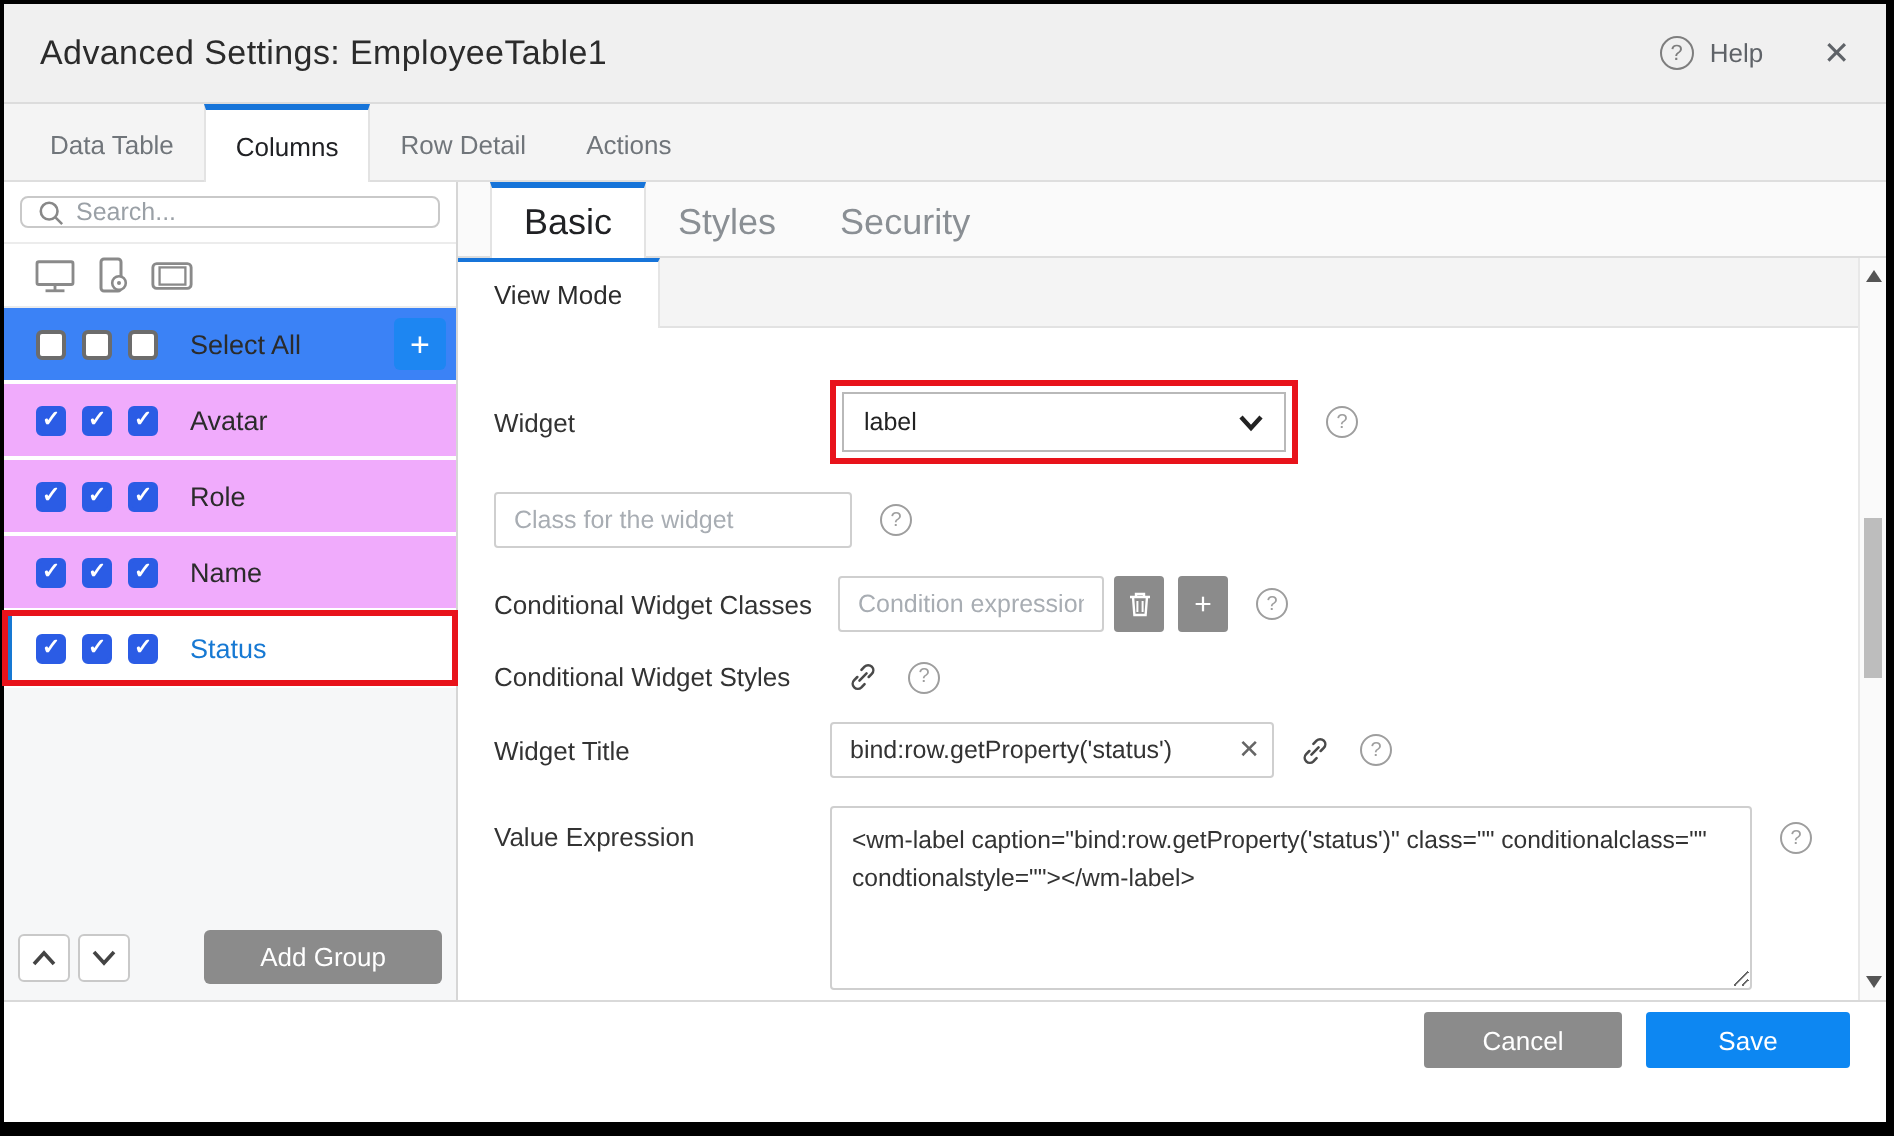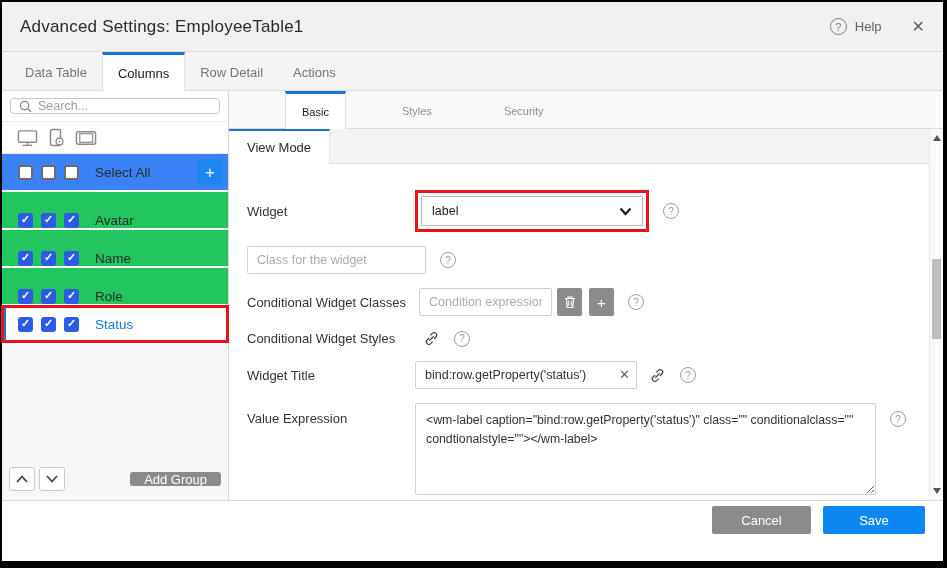--- a/index.html
+++ b/index.html
@@ -25,39 +25,39 @@
   
   .sidebar { width:227px; border-right:1px solid #d6d6d6; display:flex; flex-direction:column; background:#fff; flex:none; }
   .search-row { padding:7px 8px; border-bottom:1px solid #ececec; }
   .search-box { height:16px; border:1px solid #c9c9c9; border-radius:4px; display:flex; align-items:center; padding:0 8px; background:#fff; }
   .search-box input { border:none; outline:none; flex:1; font-size:12.5px; color:#333; margin-left:6px; font-family:"Liberation Sans",sans-serif; }
   .search-box input::placeholder { color:#9aa0a6; }
   .device-row { height:32px; display:flex; align-items:center; gap:10px; padding-left:15px; border-bottom:1px solid #ececec; }
   .device-row svg { cursor:pointer; }
   .col-rows { display:flex; flex-direction:column; }
   .col-row { height:38px; display:flex; align-items:center; padding-left:16px; position:relative; background:#3b82f6; border-bottom:2px solid #fff; cursor:pointer; }
-  .col-row.tinted { background:#22c55e;align-items:flex-end; }
+  .col-row.tinted { background:#f0abfc; }
   .col-row.selected { background:#fff; }
   .col-row.selected::before { content:''; position:absolute; left:0; top:0; bottom:0; width:4px; background:#1779d3; }
   .col-row.annotated::after { content:''; position:absolute; inset:-1px; border:3px solid #e8131b; pointer-events:none; }
   .cb { width:15px; height:15px; border:2px solid #6c6c6c; border-radius:3px; background:#fff; margin-right:8px; position:relative; flex:none; }
   .cb.checked { background:#2b5ce5; border-color:#2b5ce5; }
   .cb.checked::after { content:'✓'; position:absolute; left:1px; top:-2px; color:#fff; font-size:11px; font-weight:bold; }
   .row-label { font-size:13.5px; color:#2b2b2b; margin-left:8px; }
   .col-row.selected .row-label { color:#1779d3; }
   .add-col-btn { margin-left:auto; margin-right:5px; width:26px; height:26px; background:#1d86f2; color:#fff; border:none; border-radius:3px; font-size:17px; line-height:1; cursor:pointer; }
   .side-spacer { flex:1; background:#f6f7f8; }
   .side-toolbar { height:37px; background:#f6f7f8; display:flex; align-items:center; padding:0 7px 6px 7px; }
   .arrow-btn { width:26px; height:24px; background:#fff; border:1px solid #c9c9c9; border-radius:3px; margin-right:4px; display:flex; align-items:center; justify-content:center; cursor:pointer; }
-  .add-group-btn { margin-left:auto; height:14px; padding:0 14px; background:#8b8b8b; color:#fff; border:none; border-radius:3px; font-size:13px; cursor:pointer; }
+  .add-group-btn { margin-left:auto; height:27px; padding:0 28px; background:#8b8b8b; color:#fff; border:none; border-radius:3px; font-size:13px; cursor:pointer; }
 
   
   .rpanel { flex:1; display:flex; flex-direction:column; min-width:0; background:#fff; }
   .ptab-row { height:38px; background:#fafafa; border-bottom:1px solid #ddd; display:flex; align-items:stretch; padding-left:16px; flex:none; }
-  .ptab { padding:0 16px; font-size:11px; color:#8a8f94; display:flex; align-items:center; border-top:3px solid transparent; cursor:pointer;margin-left:40px; }
+  .ptab { padding:0 16px; font-size:18px; color:#8a8f94; display:flex; align-items:center; border-top:3px solid transparent; cursor:pointer; }
   .ptab.active { background:#fff; color:#202124; border-top:3px solid #1674d9; border-left:1px solid #e3e3e3; border-right:1px solid #e3e3e3; margin-bottom:-1px; }
   .scroll-wrap { flex:1; display:flex; min-height:0; position:relative; }
   .panel-body { flex:1; min-width:0; display:flex; flex-direction:column; }
   .subtab-row { height:35px; background:#f4f4f4; border-bottom:1px solid #e2e2e2; display:flex; align-items:stretch; flex:none; }
   .subtab { padding:0 18px; font-size:13px; color:#2b2b2b; display:flex; align-items:center; background:#fff; border-top:2px solid #1674d9; border-right:1px solid #e5e5e5; margin-bottom:-1px; cursor:pointer; }
   .form { padding:26px 10px 0 18px; overflow:hidden; }
   .form-row { display:flex; align-items:center; margin-bottom:14px; }
   .form-row.top { align-items:flex-start; }
   .form-label { width:168px; flex:none; font-size:13px; color:#333; }
   .form-row.top .form-label { padding-top:8px; }
@@ -151,27 +151,27 @@
         <div class="col-row tinted">
           <span class="cb checked"></span>
           <span class="cb checked"></span>
           <span class="cb checked"></span>
           <span class="row-label">Avatar</span>
         </div>
         <div class="col-row tinted">
           <span class="cb checked"></span>
           <span class="cb checked"></span>
           <span class="cb checked"></span>
+          <span class="row-label">Role</span>
+        </div>
+        <div class="col-row tinted">
+          <span class="cb checked"></span>
+          <span class="cb checked"></span>
+          <span class="cb checked"></span>
           <span class="row-label">Name</span>
-        </div>
-        <div class="col-row tinted">
-          <span class="cb checked"></span>
-          <span class="cb checked"></span>
-          <span class="cb checked"></span>
-          <span class="row-label">Role</span>
         </div>
         <div class="col-row selected annotated">
           <span class="cb checked"></span>
           <span class="cb checked"></span>
           <span class="cb checked"></span>
           <span class="row-label">Status</span>
 
         </div>
       </div>
 

